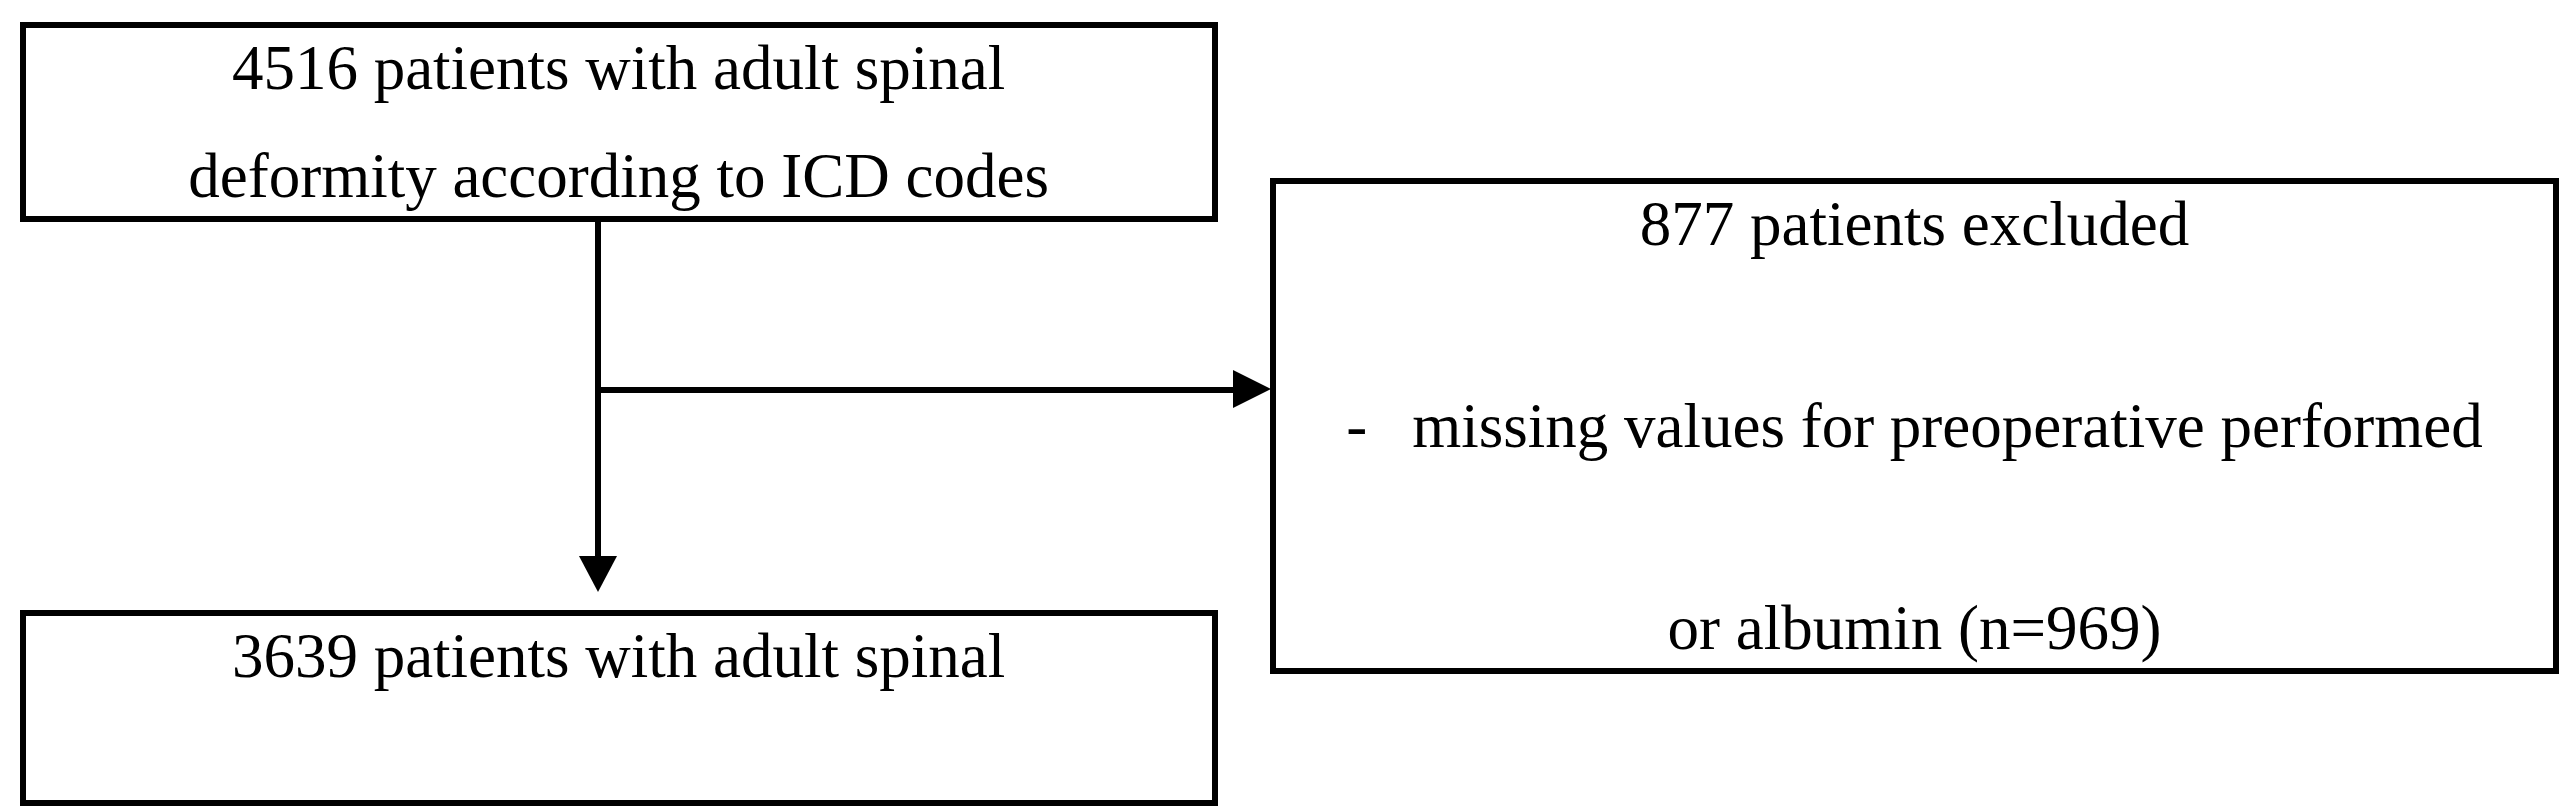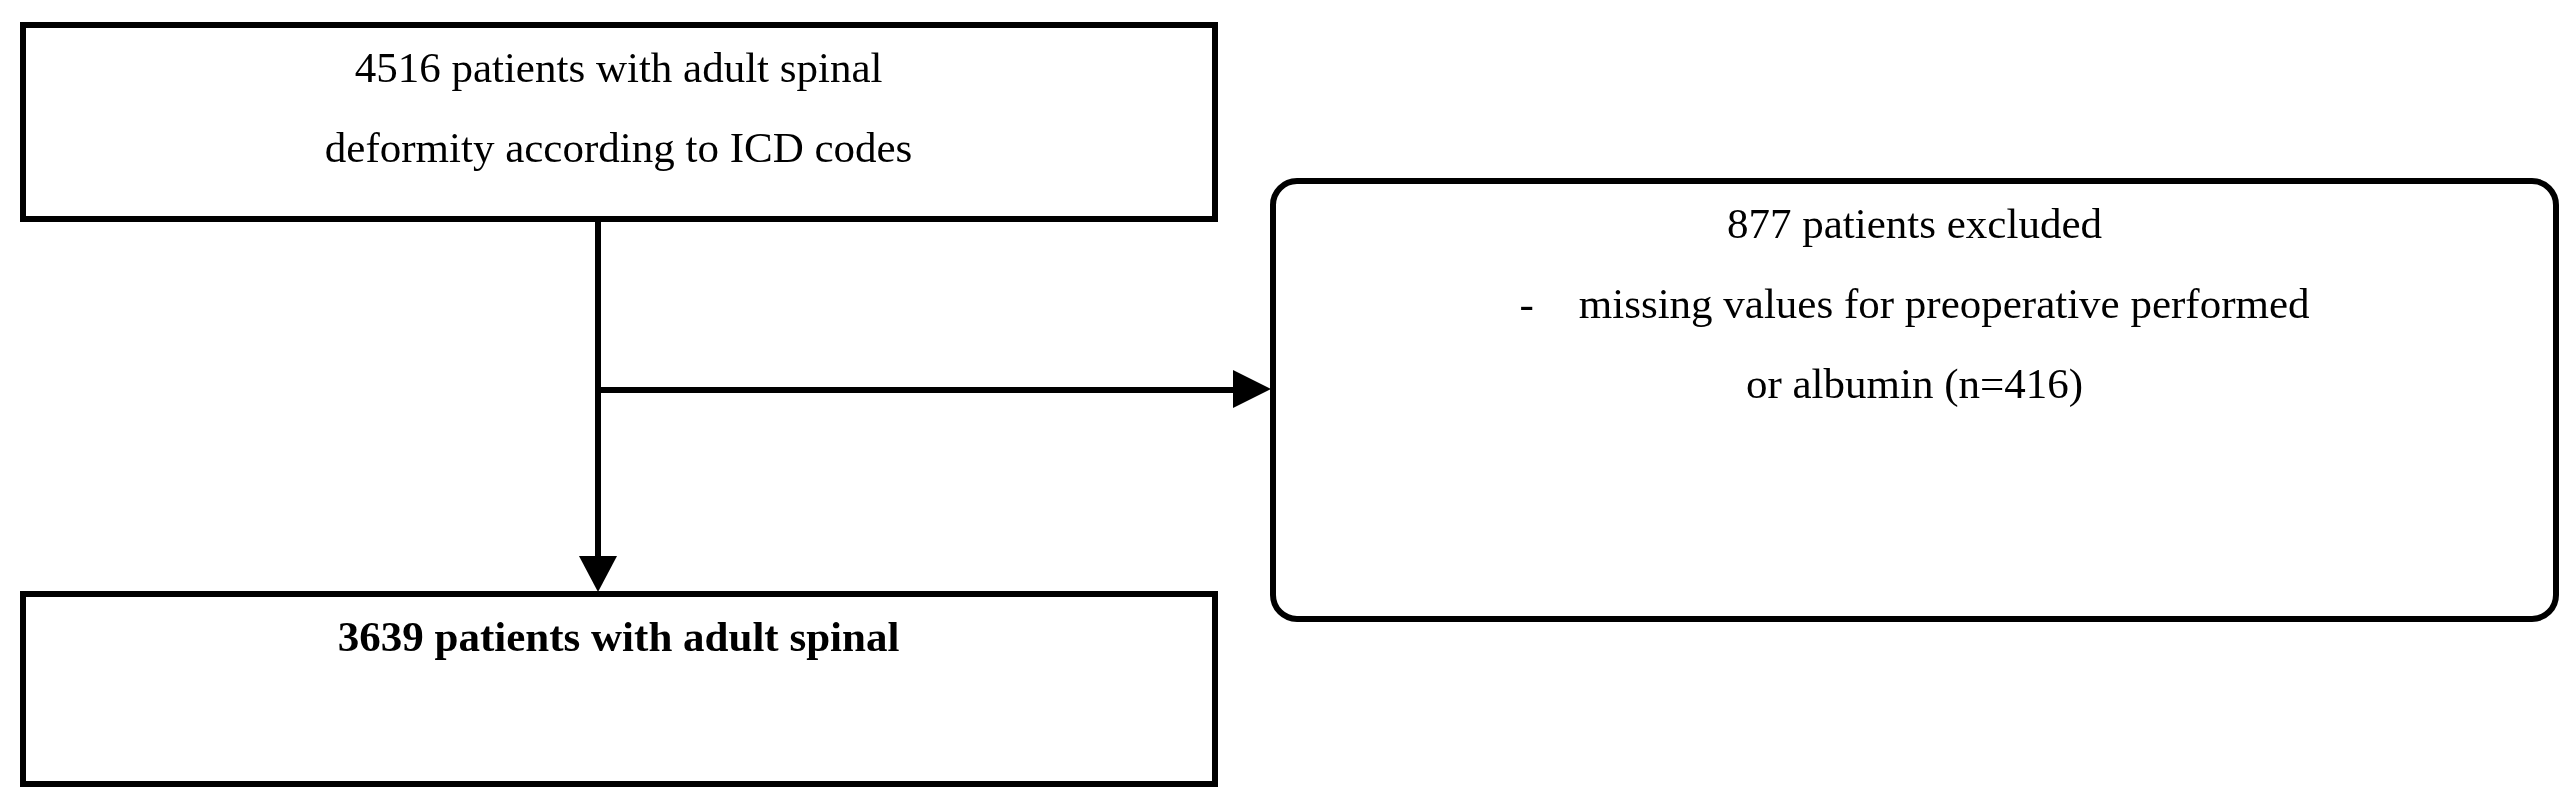--- a/index.html
+++ b/index.html
@@ -16,45 +16,43 @@
     color: #000000;
     overflow: hidden;
   }
   .flow-box {
     position: absolute;
     box-sizing: border-box;
     border: 6.3px solid #000000;
     background: #ffffff;
     display: flex;
     flex-direction: column;
-    justify-content: flex-start;
+    justify-content: space-between;
     align-items: center;
     text-align: center;
-    font-size: 43px;
+    font-size: 63px;
     line-height: 80px;
   }
   .box-initial {
     left: 19.6px;
     top: 22.4px;
     width: 1198px;
     height: 200px;
   }
   .box-final {
     left: 19.6px;
-    top: 591px;
+    top: 610px;
     width: 1198px;
     height: 196px;
-    font-weight: bold;
   }
   .box-excluded {
     left: 1270px;
     top: 178px;
     width: 1289px;
-    height: 444px;
-    border-radius: 27px;
+    height: 496px;
   }
   .box-excluded .line {
     display: block;
     white-space: nowrap;
   }
   .bullet-marker {
     display: inline-block;
     margin-right: 45px;
   }
   .connector {
@@ -105,21 +103,21 @@
 
   <div class="connector connector-vertical"></div>
   <div class="arrowhead arrowhead-down"></div>
 
   <div class="connector connector-horizontal"></div>
   <div class="arrowhead arrowhead-right"></div>
 
   <div class="flow-box box-excluded">
     <span class="line">877 patients excluded</span>
     <span class="line"><span class="bullet-marker">-</span><span>missing values for preoperative performed</span></span>
-    <span class="line">or albumin (n=416)</span>
+    <span class="line">or albumin (n=969)</span>
   </div>
 
   <div class="flow-box box-final">
     <span class="line">3639 patients with adult spinal</span>
   </div>
 
 </div>
 
 
 </body></html>

